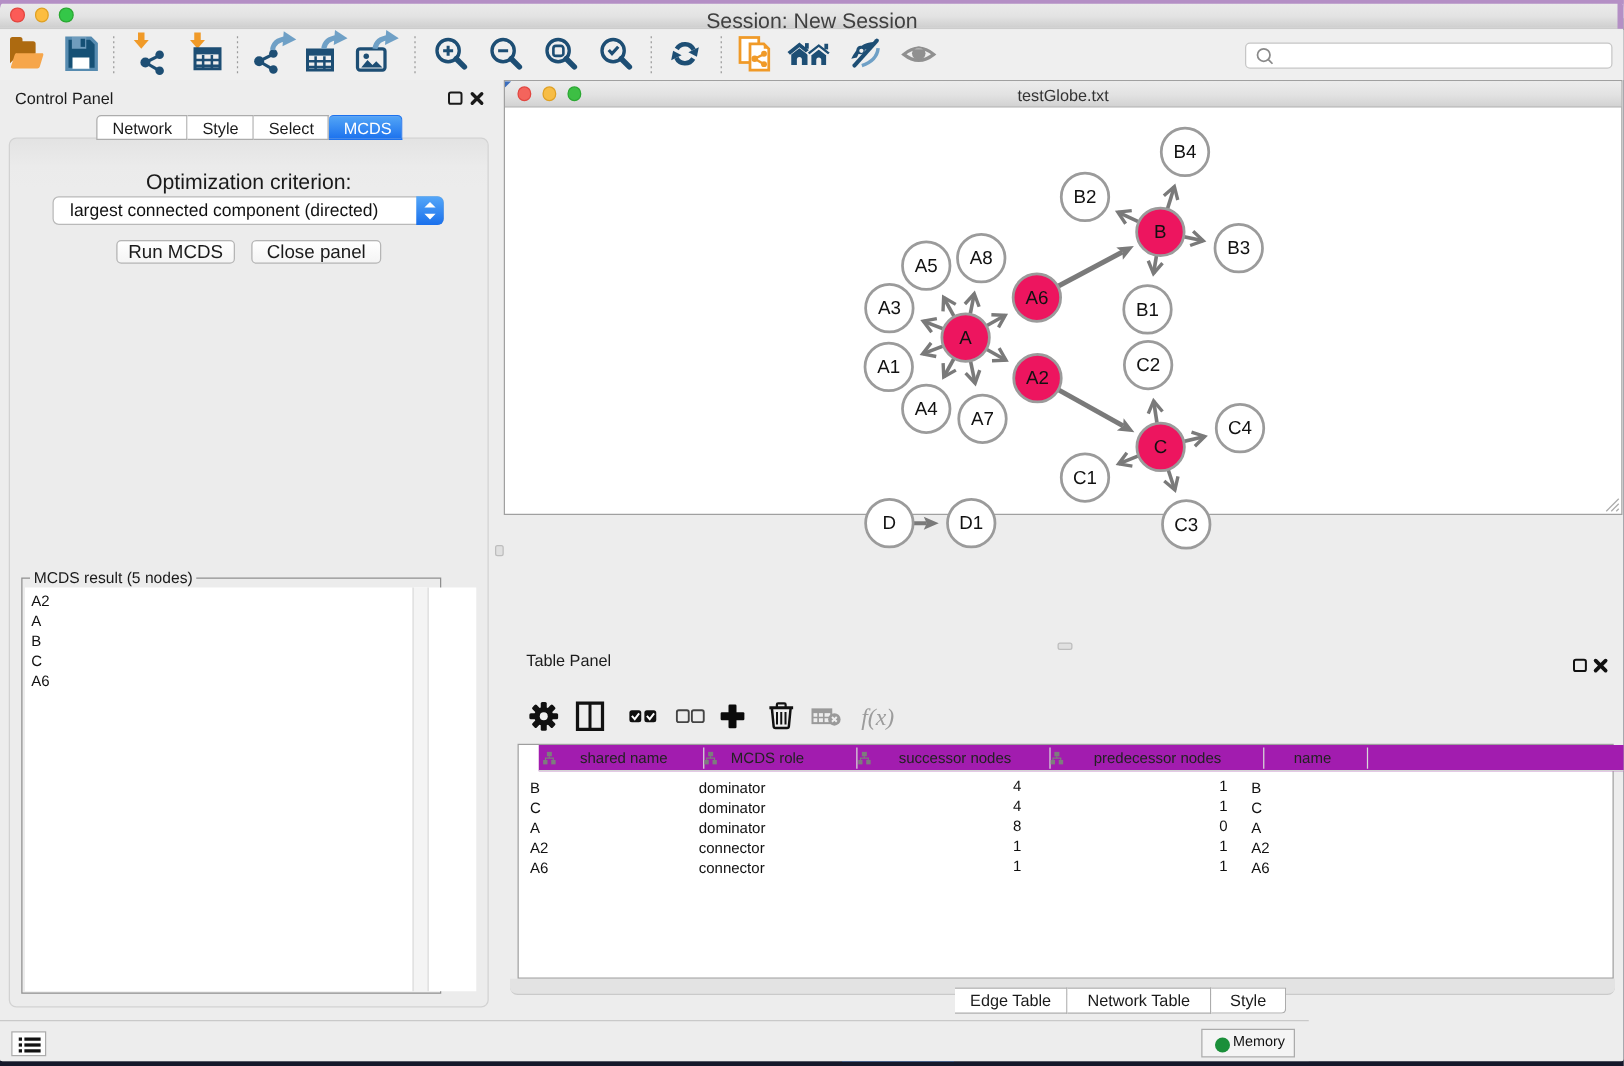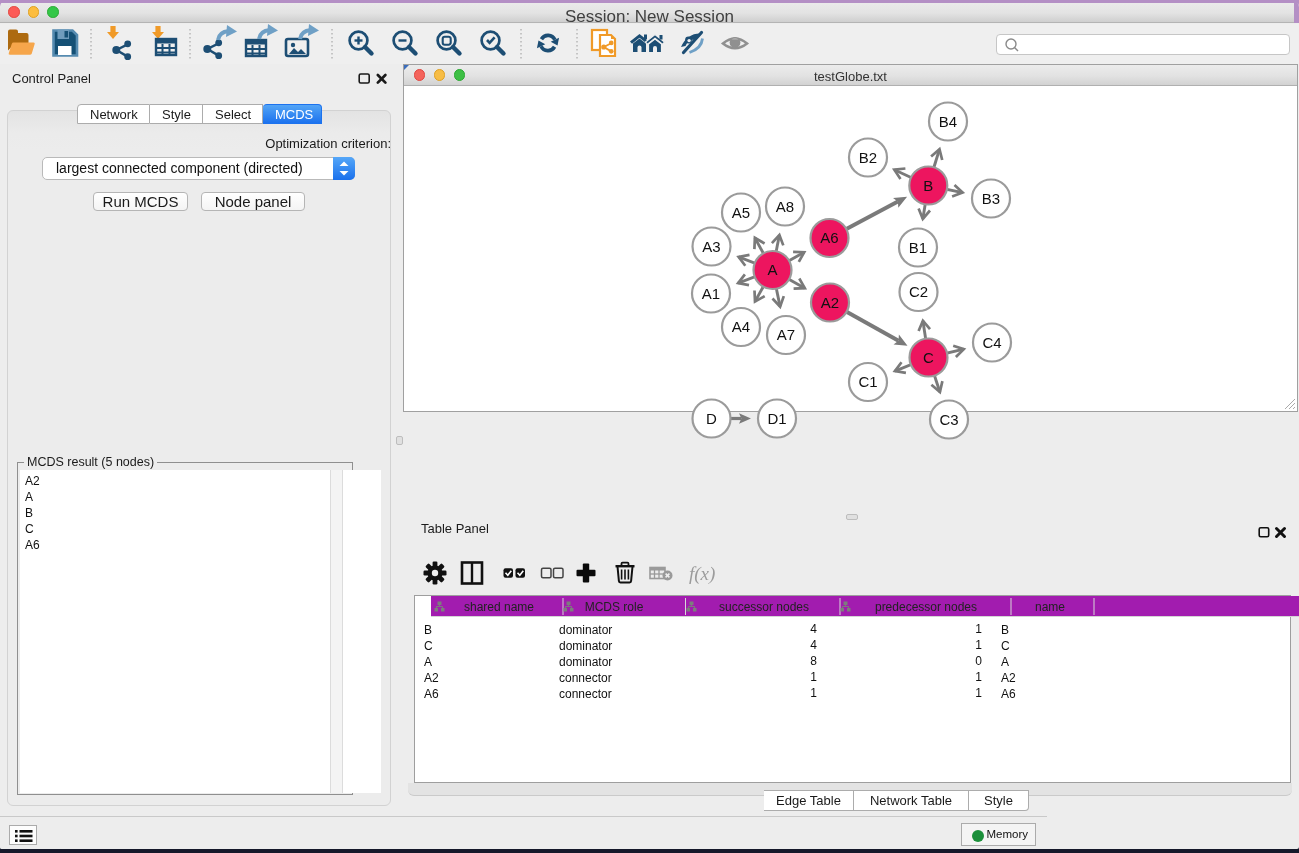--- a/index.html
+++ b/index.html
@@ -27,22 +27,22 @@
   #cp-title { position:absolute; left:12px; top:71px; font-size:13px; color:#1c1c1c; }
   #cp-pane { position:absolute; left:7px; top:110px; width:384px; height:696px;
     background:linear-gradient(#e3e3e3 0px, #ebebeb 22px, #ececec 40px); border:1px solid #d2d2d2; border-radius:6px; }
   .tabrow { position:absolute; display:flex; }
   .tab { height:20px; line-height:19px; font-size:13px; color:#1a1a1a; text-align:center;
     background:#fff; border:1px solid #acacac; border-left:none; padding:0 12px; }
   .tab.first { border-left:1px solid #acacac; border-radius:4px 0 0 0; }
   .tab.last { border-radius:0 4px 0 0; }
   .tab.sel { background:linear-gradient(#53a5f6,#1c72ee); color:#fff;
     border-color:#1c72ee; border-radius:4px 4px 0 0; }
-  #opt-label { position:absolute; left:7px; top:136px; width:384px; text-align:right;
-    font-size:13px; color:#1a1a1a; }
+  #opt-label { position:absolute; left:7px; top:136px; width:384px; text-align:center;
+    font-size:17px; color:#1a1a1a; }
   #dropdown { position:absolute; left:42px; top:157px; width:313px; height:23px;
     background:#fff; border:1px solid #b9b9b9; border-radius:5px;
     font-size:14px; color:#111; line-height:21px; padding-left:13px; }
   #dd-btn { position:absolute; right:-1px; top:-1px; width:22px; height:23px;
     background:linear-gradient(#55a7f8,#1a70ec); border-radius:0 5px 5px 0; }
   .btn { position:absolute; height:19px; background:linear-gradient(#ffffff,#f4f4f4);
     border:1px solid #b5b5b5; border-radius:4px; font-size:15px; color:#1a1a1a;
     text-align:center; line-height:17px; }
   #groupbox { position:absolute; left:17px; top:462px; width:336px; height:333px;
     border:1px solid #8f8f8f; }
@@ -249,35 +249,35 @@
 
   <div id="cp-title">Control Panel</div>
   <svg class="abs" style="left:358px;top:72px;" width="34" height="14" viewBox="0 0 34 14">
 <rect x="1.2" y="2" width="10" height="9" rx="1.5" fill="none" stroke="#1a1a1a" stroke-width="1.6"></rect>
 <g stroke="#1a1a1a" stroke-width="2.7" stroke-linecap="round">
 <line x1="19.8" y1="3" x2="27.4" y2="10.6"></line>
         <line x1="27.4" y1="3" x2="19.8" y2="10.6"></line>
       </g>
     </svg>
   <div id="cp-pane"></div>
-  <div class="tabrow" style="left:77px; top:104px;">
+  <div class="tabrow" style="left:77px; top:92px;">
     <div class="tab first" style="width:73px;">Network</div>
     <div class="tab" style="width:53px;">Style</div>
     <div class="tab" style="width:60px;">Select</div>
     <div class="tab sel last" style="width:59px;">MCDS</div>
   </div>
   <div id="opt-label">Optimization criterion:</div>
   <div id="dropdown">largest connected component (directed)
     <div id="dd-btn"><svg width="22" height="23" viewBox="0 0 22 23">
 <path d="M6.5,9 L11,4.5 L15.5,9 Z" fill="#fff"></path>
 <path d="M6.5,14 L11,18.5 L15.5,14 Z" fill="#fff"></path>
         </svg></div>
   </div>
   <div class="btn" style="left:93px; top:192px; width:95px;">Run MCDS</div>
-  <div class="btn" style="left:201px; top:192px; width:104px;">Node panel</div>
+  <div class="btn" style="left:201px; top:192px; width:104px;">Close panel</div>
   <div id="groupbox">
     <div id="grouplabel">MCDS result (5 nodes)</div>
     <div id="mcds-list">A2<br>A<br>B<br>C<br>A6</div>
     <div id="mcds-scroll"></div>
   </div>
 
   <div id="netwin">
     <div id="net-titlebar">
       <div class="tl t1"></div>
         <div class="tl t2"></div>

